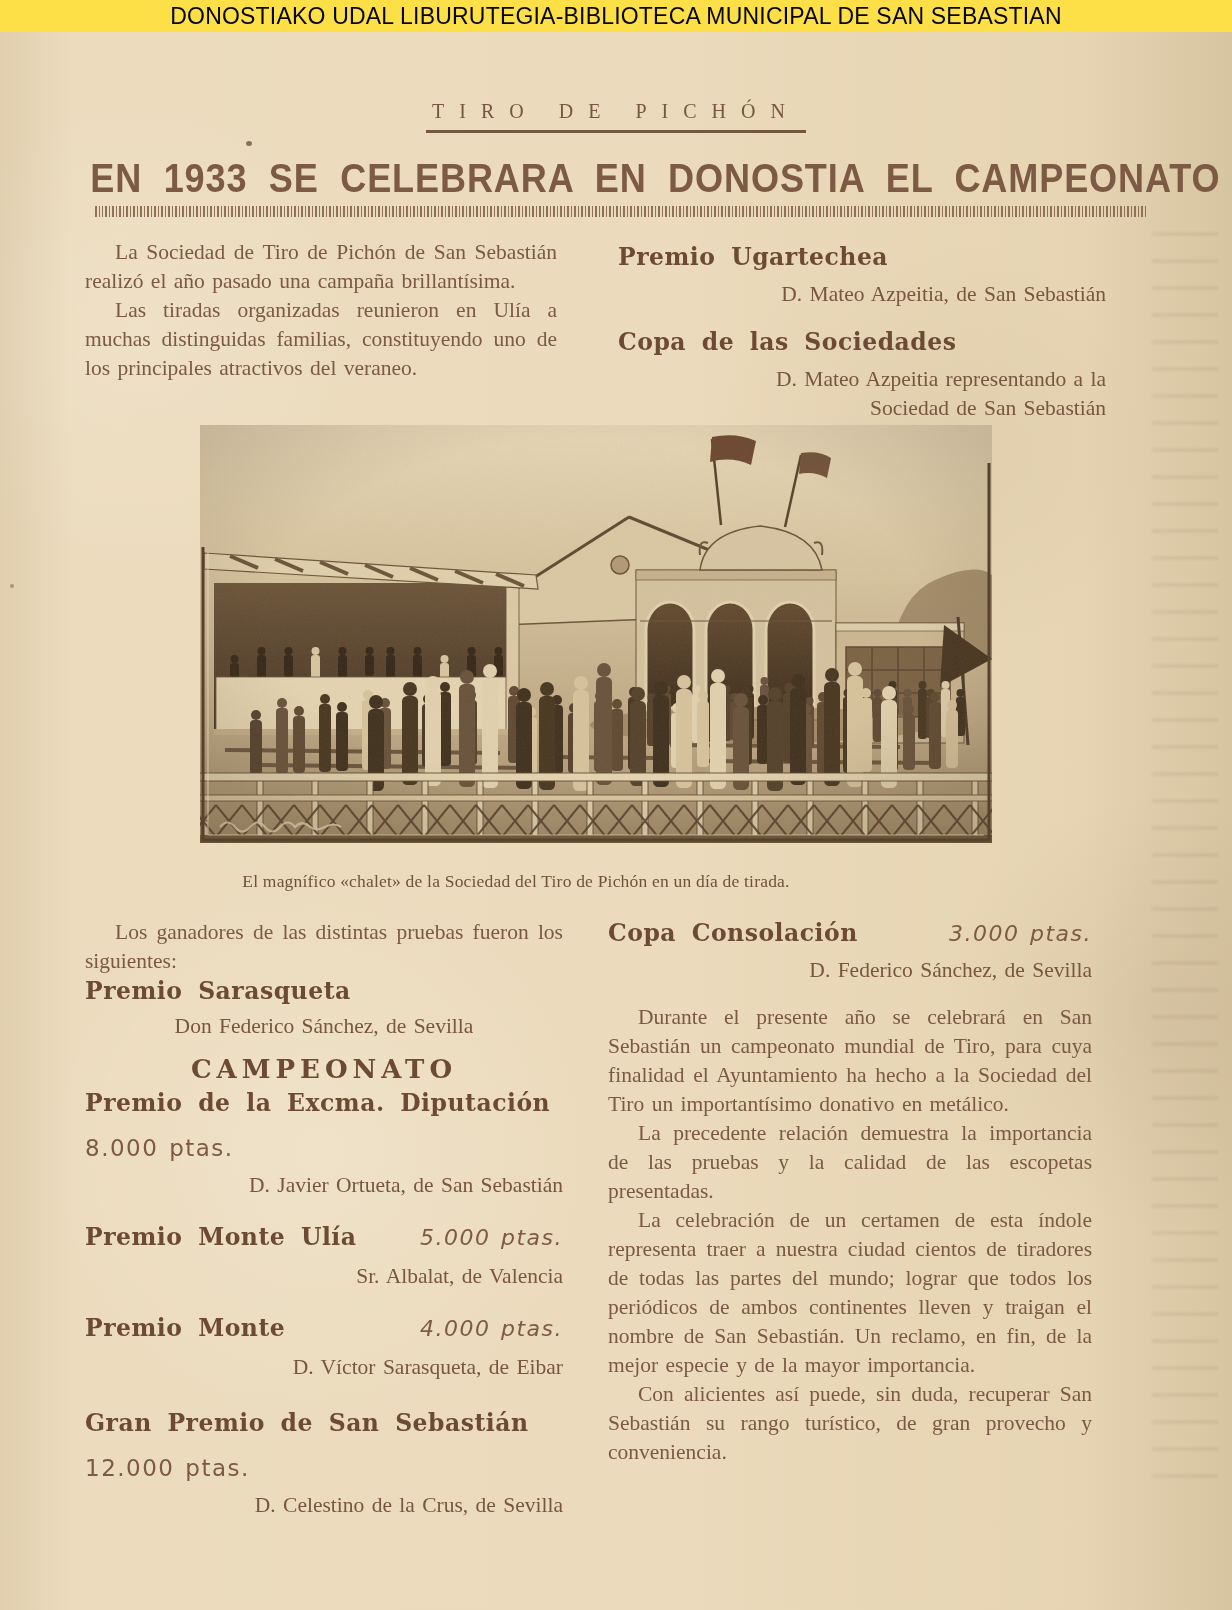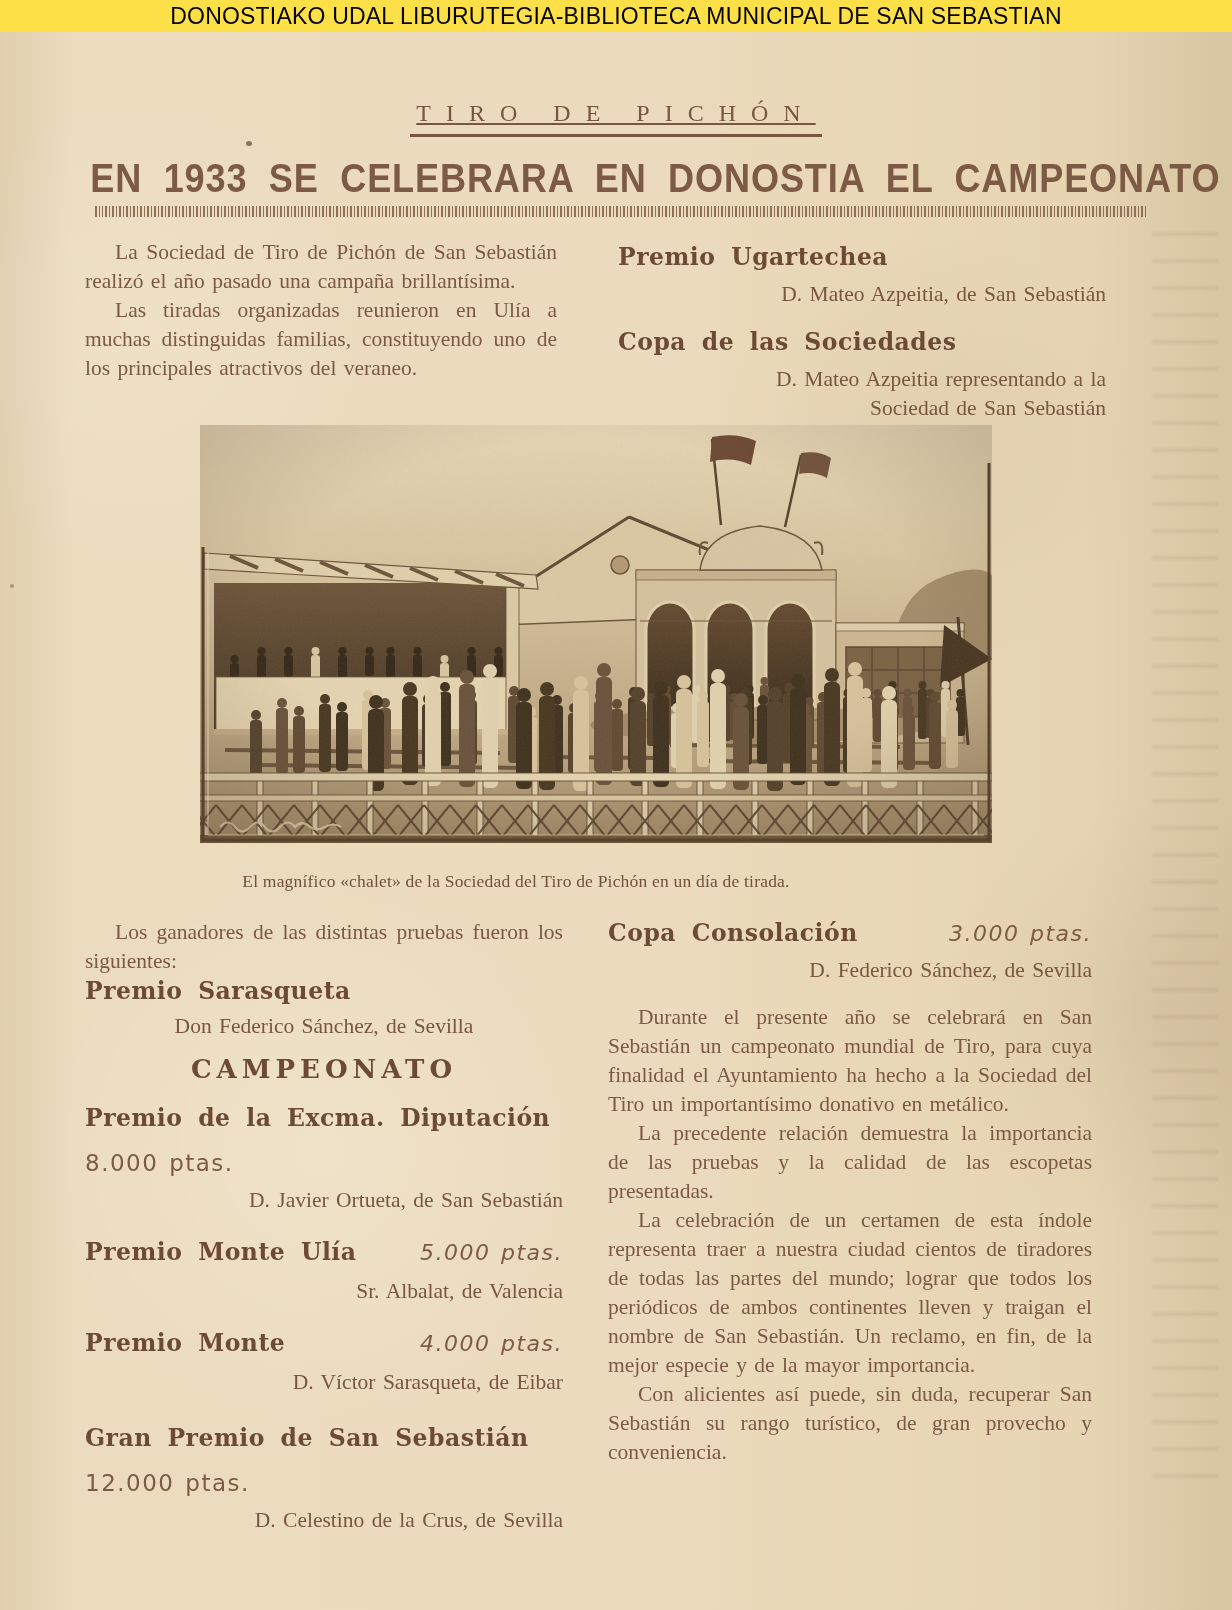--- a/index.html
+++ b/index.html
@@ -24,22 +24,22 @@
   .ghost-strip{position:absolute;left:1152px;top:200px;width:66px;height:1260px;opacity:.10;
       background:repeating-linear-gradient(180deg, rgba(116,85,60,.85) 0 4px, transparent 4px 27px);
       filter:blur(1.2px);}
   .speck{position:absolute;border-radius:50%;background:#6b4c38;}
   .speck.a{left:246px;top:109px;width:6px;height:5px;opacity:.75;}
   .speck.b{left:10px;top:552px;width:4px;height:4px;opacity:.45;}
 
   
   .section-title-wrap{position:absolute;top:68px;left:0;width:1232px;text-align:center;}
   .section-title{display:inline-block;margin:0;font-family:"Liberation Serif",serif;
-      font-weight:400;font-size:24px;letter-spacing:15px;color:#77573f;
-      padding:0 6px 7px 6px;border-bottom:3px solid #75563e;text-decoration:underline;}
+      font-weight:400;font-size:20px;letter-spacing:15px;color:#77573f;
+      padding:0 6px 7px 6px;border-bottom:3px solid #75563e;}
   .headline{position:absolute;top:123px;left:0;width:1232px;margin:0;text-align:center;
       font-family:"Liberation Sans",sans-serif;font-weight:700;font-size:41px;
       color:#7d5a44;white-space:nowrap;}
   .headline-inner{display:inline-block;transform:scaleX(.88);transform-origin:50% 50%;
       letter-spacing:1px;word-spacing:12px;}
   .hatch-rule{position:absolute;top:174px;left:95px;width:1052px;height:11px;opacity:.95;
       background:repeating-linear-gradient(90deg,#8c6b52 0 1.5px,rgba(0,0,0,0) 1.5px 3.5px);}
 
   
   .col{position:absolute;font-size:21.5px;line-height:29px;color:#7b5945;
@@ -63,21 +63,21 @@
 
   
   .res-left{top:886px;left:85px;width:478px;}
   .res-right{top:886px;left:608px;width:484px;}
   .res-intro{margin:0 0 16px 0;}
   .amount{font-family:"DejaVu Sans",sans-serif;font-size:22px;letter-spacing:1.5px;
       color:#7d5a43;white-space:nowrap;font-style:italic;}
   .amount-line{font-family:"DejaVu Sans",sans-serif;font-size:23px;letter-spacing:1.5px;
       color:#7d5a43;text-align:left;margin:16px 0 8px 0;}
   .award-row{display:flex;justify-content:space-between;align-items:baseline;}
-  .campeonato{margin:10px 0 19px 0;font-family:"DejaVu Serif",serif;font-weight:700;
+  .campeonato{margin:10px 0 4px 0;font-family:"DejaVu Serif",serif;font-weight:700;
       font-size:26px;letter-spacing:5px;color:#6d4a34;text-align:center;}
   .res-left .award-title{margin-bottom:6px;}
   .mb10{margin-bottom:10px;} .mb14{margin-bottom:14px;text-align:center;} .mb22{margin-bottom:22px;} .mb26{margin-bottom:26px;} .mb4{margin-bottom:4px;}
   .res-right .award-row{margin-bottom:8px;}
   .res-right .winner{margin-bottom:18px;}
 </style>
 </head>
 <body>
 
 <div class="banner">

